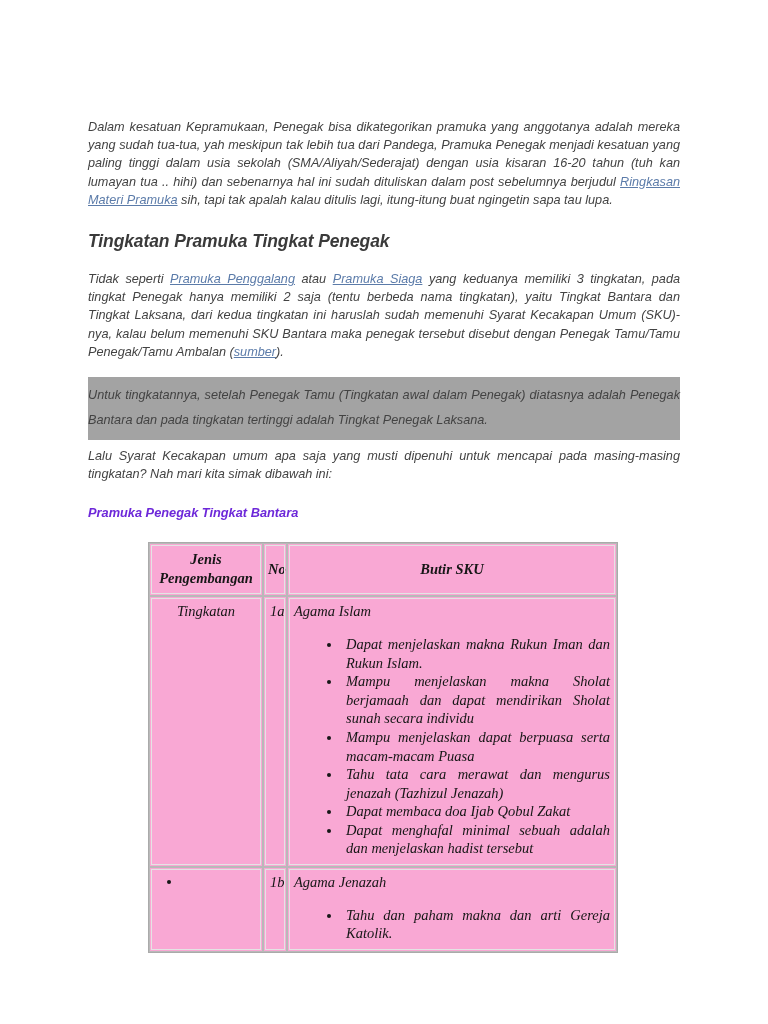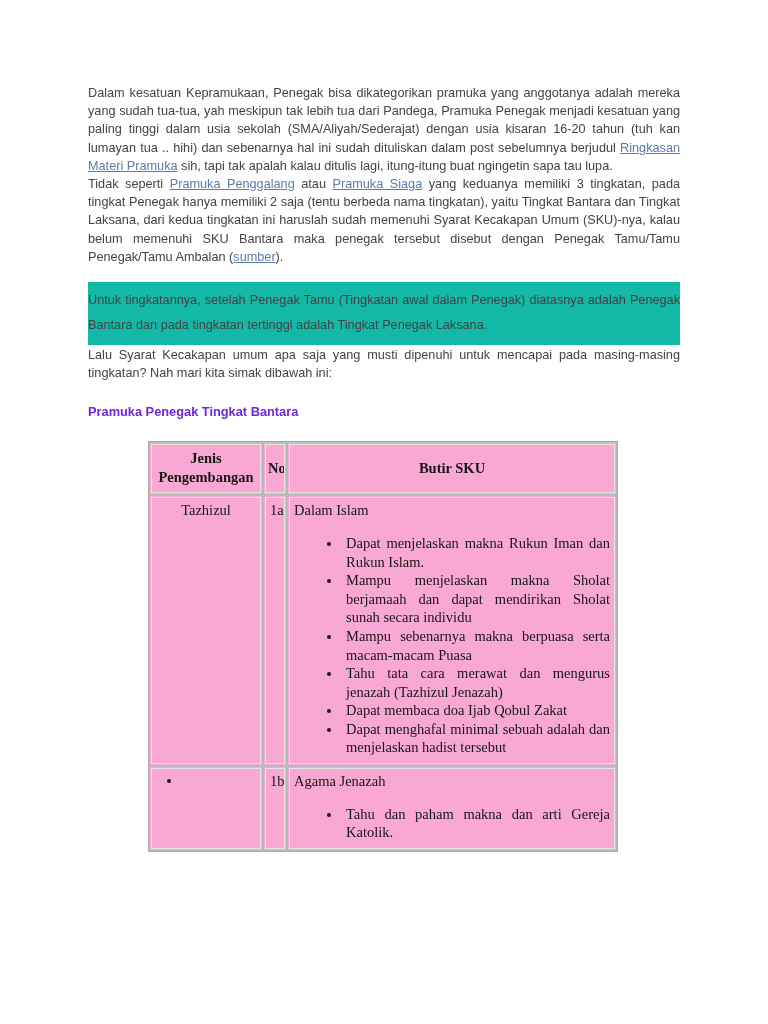--- a/index.html
+++ b/index.html
@@ -12,21 +12,22 @@
     height: 1024px;
     font-family: "Liberation Sans", sans-serif;
     color: #3c3c3c;
     overflow: hidden;
   }
   .page {
     position: relative;
     width: 768px;
     height: 1024px;
     box-sizing: border-box;
-    padding: 84px 88px 0 88px;
+    padding: 118px 88px 0 88px;
+    font-style: italic;
   }
   .body-text {
     font-family: "Liberation Sans", sans-serif;
     font-size: 12.7px;
     line-height: 18.2px;
     color: #434343;
     text-align: justify;
     margin: 0;
   }
   .body-text a,
@@ -46,25 +47,25 @@
     margin: 22px 0 18px 0;
     letter-spacing: -0.1px;
   }
   h3.sub-heading {
     font-family: "Liberation Sans", sans-serif;
     font-size: 12.8px;
     font-weight: bold;
     color: #6d28d9;
     margin: 22px 0 0 0;
   }
-  .para-gap { margin-top: 1px; }
+  .para-gap { margin-top: 7px; }
   .para-gap-sm { margin-top: 16px; }
 
   .highlight-block {
-    background: #14b8a6;
+    background: #a3a3a3;
     padding: 6px 0 7px 0;
     margin: 16px 0 0 0;
   }
   .highlight-block p {
     margin: 0;
     line-height: 25px;
     font-size: 12.7px;
     color: #434343;
     text-align: justify;
   }
@@ -138,20 +139,21 @@
   .cell-butir-last { padding-bottom: 8px; }
 </style>
 </head>
 <body>
 
 <div class="page">
 
   <p class="body-text para-intro"><span>Dalam kesatuan Kepramukaan, Penegak bisa dikategorikan pramuka yang anggotanya adalah mereka yang sudah tua-tua, yah meskipun tak lebih tua dari Pandega, Pramuka Penegak menjadi kesatuan yang paling tinggi dalam usia sekolah (SMA/Aliyah/Sederajat) dengan usia kisaran 16-20 tahun (tuh kan lumayan tua .. hihi) dan sebenarnya hal ini sudah dituliskan dalam post sebelumnya berjudul </span><a class="inline-link">Ringkasan Materi Pramuka</a><span> sih, tapi tak apalah kalau ditulis lagi, itung-itung buat ngingetin sapa tau lupa.</span></p>
 
 
+  <h2 class="section-heading">Tingkatan Pramuka Tingkat Penegak</h2>
 
   <p class="body-text"><span>Tidak seperti </span><a class="inline-link">Pramuka Penggalang</a><span> atau </span><a class="inline-link">Pramuka Siaga</a><span> yang keduanya memiliki 3 tingkatan, pada tingkat Penegak hanya memiliki 2 saja (tentu berbeda nama tingkatan), yaitu Tingkat Bantara dan Tingkat Laksana, dari kedua tingkatan ini haruslah sudah memenuhi Syarat Kecakapan Umum (SKU)-nya, kalau belum memenuhi SKU Bantara maka penegak tersebut disebut dengan Penegak Tamu/Tamu Penegak/Tamu Ambalan (</span><a class="inline-link">sumber</a><span>).</span></p>
 
   <div class="highlight-block">
     <p>Untuk tingkatannya, setelah Penegak Tamu (Tingkatan awal dalam Penegak) diatasnya adalah Penegak Bantara dan pada tingkatan tertinggi adalah Tingkat Penegak Laksana.</p>
   </div>
 
   <p class="body-text para-gap">Lalu Syarat Kecakapan umum apa saja yang musti dipenuhi untuk mencapai pada masing-masing tingkatan? Nah mari kita simak dibawah ini:</p>
 
   <h3 class="sub-heading">Pramuka Penegak Tingkat Bantara</h3>
@@ -165,28 +167,28 @@
     </colgroup>
     <thead>
       <tr>
         <th>Jenis Pengembangan</th>
         <th>No</th>
         <th>Butir SKU</th>
       </tr>
     </thead>
     <tbody>
       <tr>
-        <td class="cell-jenis">Tazhizul</td>
+        <td class="cell-jenis">Tingkatan</td>
         <td class="cell-no">1a</td>
         <td class="cell-butir">
-          <p class="cell-title">Dalam Islam</p>
+          <p class="cell-title">Agama Islam</p>
           <ul class="sku-list">
             <li>Dapat menjelaskan makna Rukun Iman dan Rukun Islam.</li>
             <li>Mampu menjelaskan makna Sholat berjamaah dan dapat mendirikan Sholat sunah secara individu</li>
-            <li>Mampu sebenarnya makna berpuasa serta macam-macam Puasa</li>
+            <li>Mampu menjelaskan dapat berpuasa serta macam-macam Puasa</li>
             <li>Tahu tata cara merawat dan mengurus jenazah (Tazhizul Jenazah)</li>
             <li>Dapat membaca doa Ijab Qobul Zakat</li>
             <li>Dapat menghafal minimal sebuah adalah dan menjelaskan hadist tersebut</li>
           </ul>
         </td>
       </tr>
       <tr>
         <td class="cell-jenis">
           <ul class="jenis-bullet">
             <li></li>

